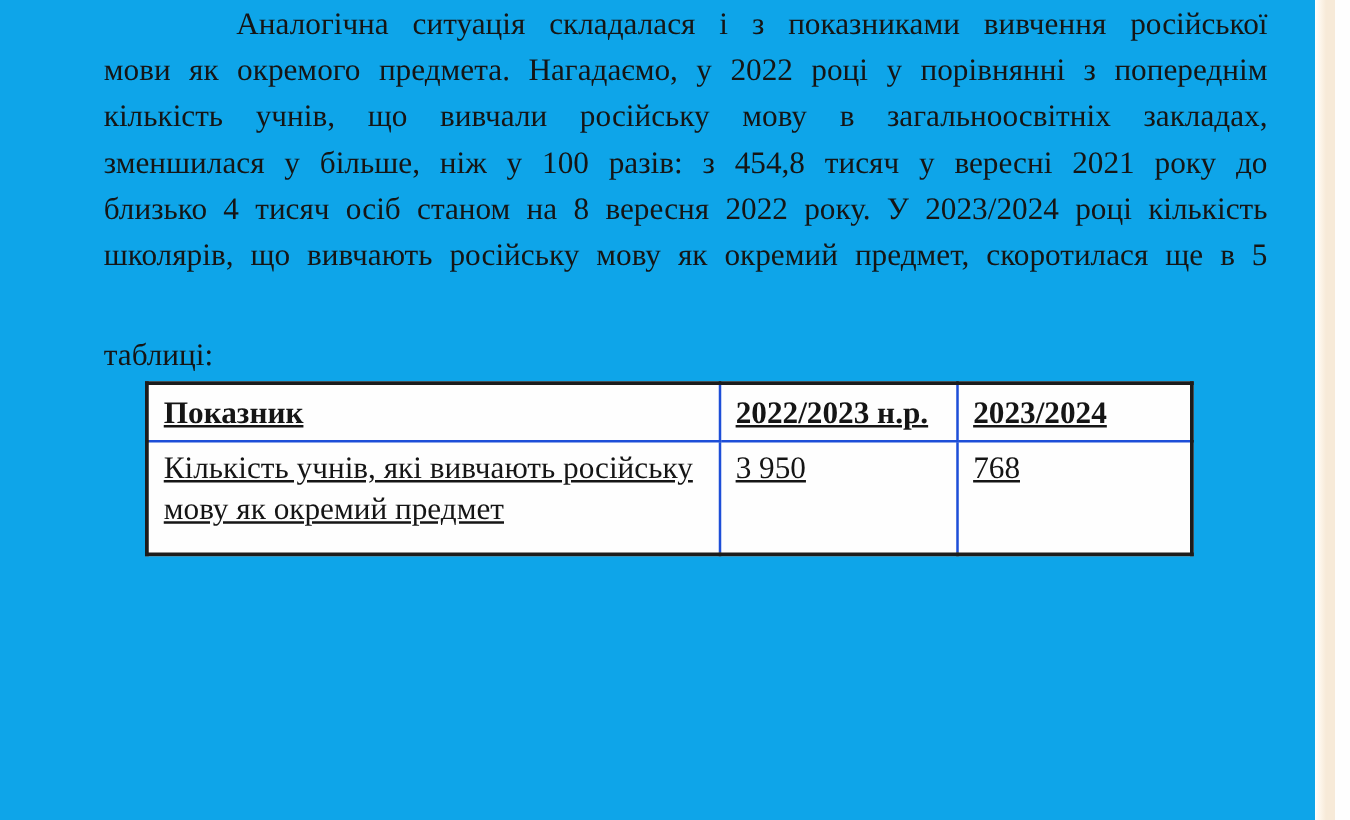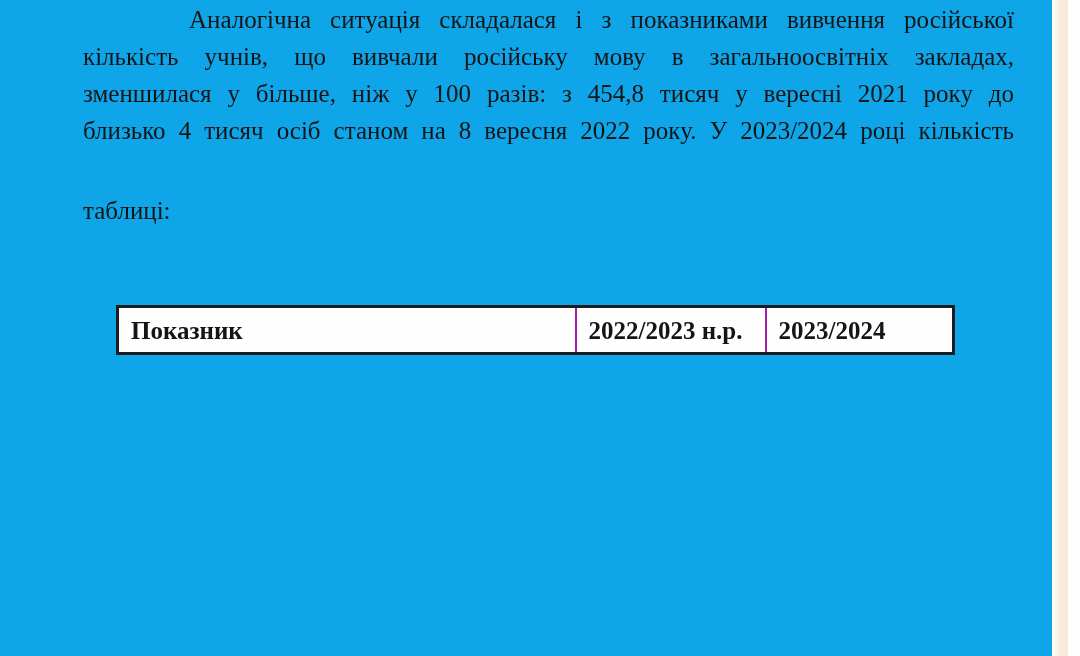--- a/index.html
+++ b/index.html
@@ -58,24 +58,25 @@
     table-layout: fixed;
     font-size: 25px;
     color: #151515;
     background: #fefefe;
   }
   table.data-table col.c1 { width: 458px; }
   table.data-table col.c2 { width: 190px; }
   table.data-table col.c3 { width: 188px; }
   table.data-table th,
   table.data-table td {
-    border: 2px solid #a21caf;
+    border: 2px solid #1d4ed8;
     padding: 4px 12px 8px 12px;
     vertical-align: top;
     line-height: 33px;
+    text-decoration: underline;
   }
   table.data-table thead th {
     font-weight: bold;
     text-align: left;
     height: 36px;
     vertical-align: middle;
     padding-top: 4px;
     padding-bottom: 4px;
   }
   table.data-table tbody td {
@@ -85,38 +86,45 @@
     border: 3px solid #1c1c1c;
   }
 </style>
 </head>
 <body>
 
 <div class="page">
 
   <div class="paragraph">
     <div class="line first">Аналогічна ситуація складалася і з показниками вивчення російської</div>
+    <div class="line">мови як окремого предмета. Нагадаємо, у 2022 році у порівнянні з попереднім</div>
     <div class="line">кількість учнів, що вивчали російську мову в загальноосвітніх закладах,</div>
     <div class="line">зменшилася у більше, ніж у 100 разів: з 454,8 тисяч у вересні 2021 року до</div>
     <div class="line">близько 4 тисяч осіб станом на 8 вересня 2022 року. У 2023/2024 році кількість</div>
+    <div class="line">школярів, що вивчають російську мову як окремий предмет, скоротилася ще в 5</div>
     <div class="line last">таблиці:</div>
   </div>
 
   <table class="data-table">
     <colgroup>
       <col class="c1">
       <col class="c2">
       <col class="c3">
     </colgroup>
     <thead>
       <tr>
         <th>Показник</th>
         <th>2022/2023 н.р.</th>
         <th>2023/2024</th>
       </tr>
     </thead>
     <tbody>
+      <tr>
+        <td>Кількість учнів, які вивчають російську мову як окремий предмет</td>
+        <td>3 950</td>
+        <td>768</td>
+      </tr>
     </tbody>
   </table>
 
   <div class="edge-strip"></div>
 
 </div>
 
 </body></html>

